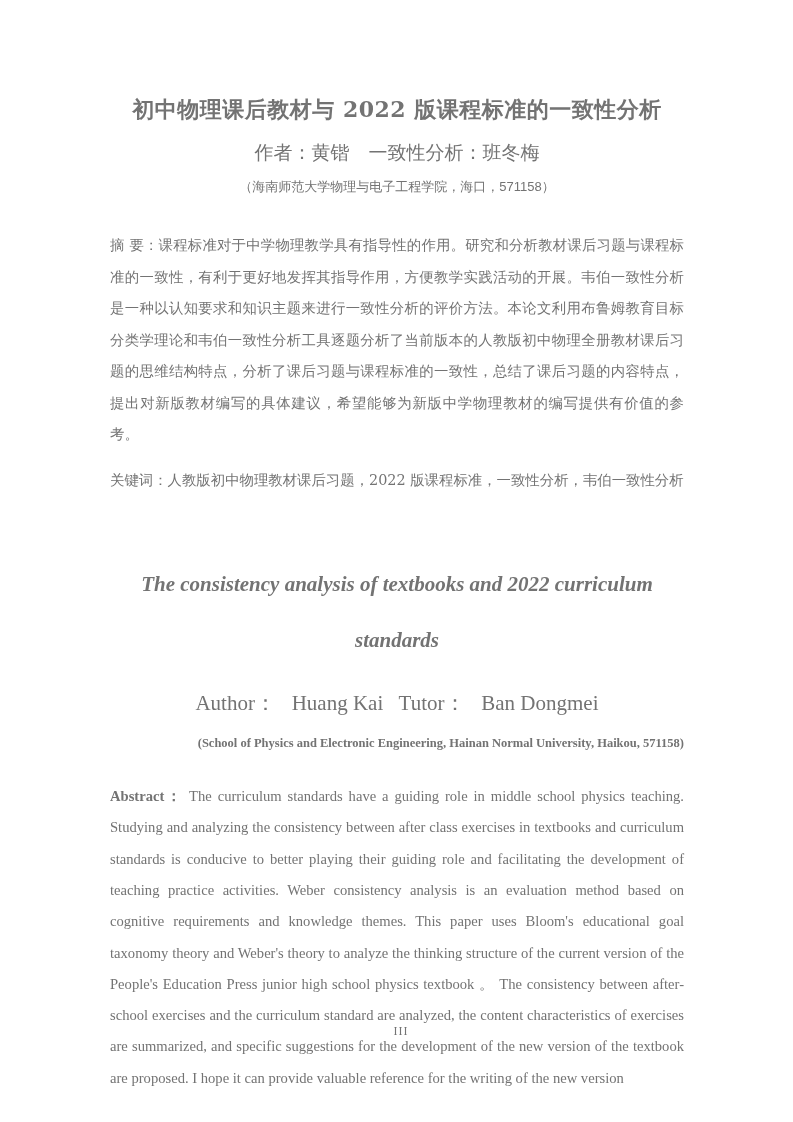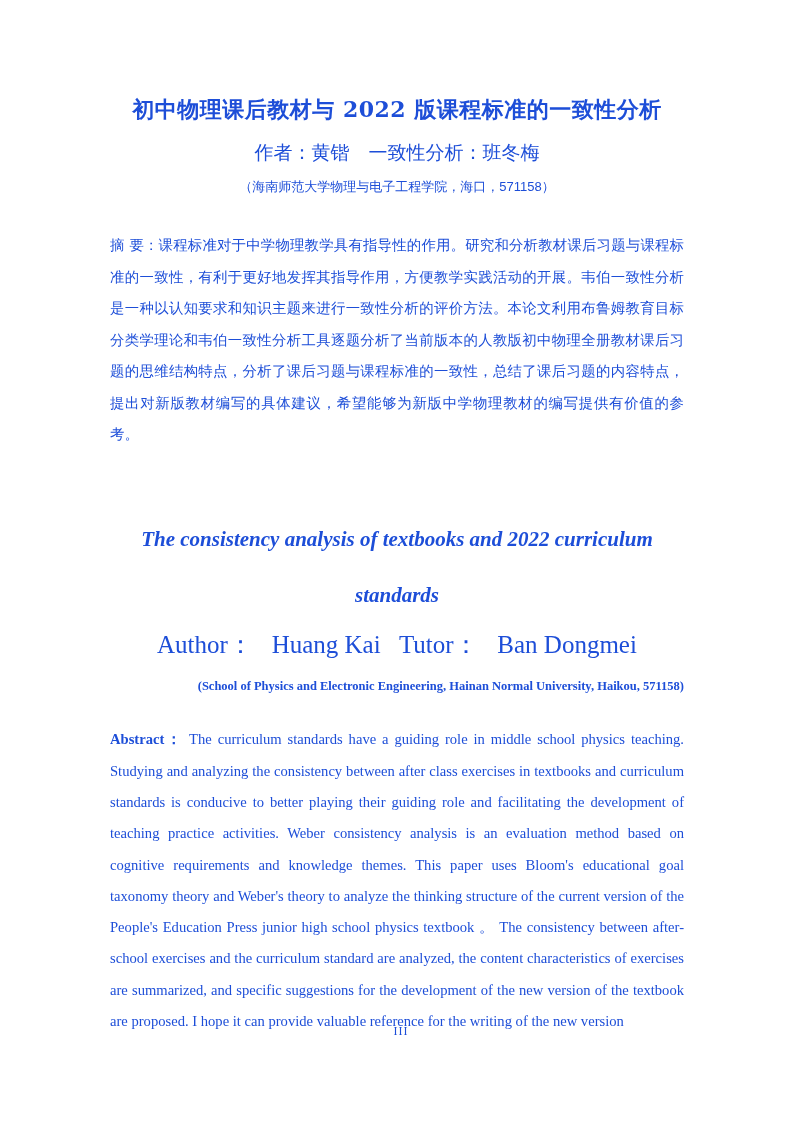--- a/index.html
+++ b/index.html
@@ -9,21 +9,21 @@
     background: #ffffff;
   }
 
   .page {
     position: relative;
     width: 793px;
     height: 1122px;
     background: #ffffff;
     margin: 0 auto;
     overflow: hidden;
-    color: #1d4ed8;
+    color: #737373;
     font-family: "Liberation Serif", "DejaVu Serif", serif;
   }
 
   
   .content {
     position: absolute;
     left: 110px;
     top: 0;
     width: 574px;
   }
@@ -86,24 +86,24 @@
     margin-top: 60px;
     text-align: center;
     font-family: "Liberation Serif", "DejaVu Serif", serif;
     font-size: 21px;
     font-weight: bold;
     line-height: 56px;
     font-style: italic;
   }
 
   .en-authors {
-    margin-top: 6px;
+    margin-top: 22px;
     text-align: center;
     font-family: "Liberation Serif", "DejaVu Serif", serif;
-    font-size: 25px;
+    font-size: 21px;
     line-height: 1.3;
     white-space: pre;
   }
 
   .en-affiliation {
     margin-top: 17px;
     text-align: right;
     font-family: "Liberation Serif", "DejaVu Serif", serif;
     font-size: 12.5px;
     font-weight: bold;
@@ -144,20 +144,21 @@
   <div class="content">
 
     <div class="cn-title">初中物理课后教材与 2022 版课程标准的一致性分析</div>
 
     <div class="cn-authors">作者：黄锴　一致性分析：班冬梅</div>
 
     <div class="cn-affiliation">（海南师范大学物理与电子工程学院，海口，571158）</div>
 
     <p class="cn-abstract"><span class="lbl-bold">摘 要：</span><span>课程标准对于中学物理教学具有指导性的作用。研究和分析教材课后习题与课程标准的一致性，有利于更好地发挥其指导作用，方便教学实践活动的开展。韦伯一致性分析是一种以认知要求和知识主题来进行一致性分析的评价方法。本论文利用布鲁姆教育目标分类学理论和韦伯一致性分析工具逐题分析了当前版本的人教版初中物理全册教材课后习题的思维结构特点，分析了课后习题与课程标准的一致性，总结了课后习题的内容特点，提出对新版教材编写的具体建议，希望能够为新版中学物理教材的编写提供有价值的参考。</span></p>
 
+    <p class="cn-keywords"><span class="lbl-bold">关键词：</span><span>人教版初中物理教材课后习题，2022 版课程标准，一致性分析，韦伯一致性分析</span></p>
 
     <div class="en-title">The consistency analysis of textbooks and 2022 curriculum standards</div>
 
     <div class="en-authors">Author：   Huang Kai   Tutor：   Ban Dongmei</div>
 
     <div class="en-affiliation">(School of Physics and Electronic Engineering, Hainan Normal University, Haikou, 571158)</div>
 
     <p class="en-abstract"><span class="lbl-bold">Abstract：</span><span>   The curriculum standards have a guiding role in middle school physics teaching. Studying and analyzing the consistency between after class exercises in textbooks and curriculum standards is conducive to better playing their guiding role and facilitating the development of teaching practice activities. Weber consistency analysis is an evaluation method based on cognitive requirements and knowledge themes. This paper uses Bloom's educational goal taxonomy theory and Weber's theory to analyze the thinking structure of the current version of the People's Education Press junior high school physics textbook 。 The consistency between after-school exercises and the curriculum standard are analyzed, the content characteristics of exercises are summarized, and specific suggestions for the development of the new version of the textbook are proposed. I hope it can provide valuable reference for the writing of the new version</span></p>
 
   </div>

